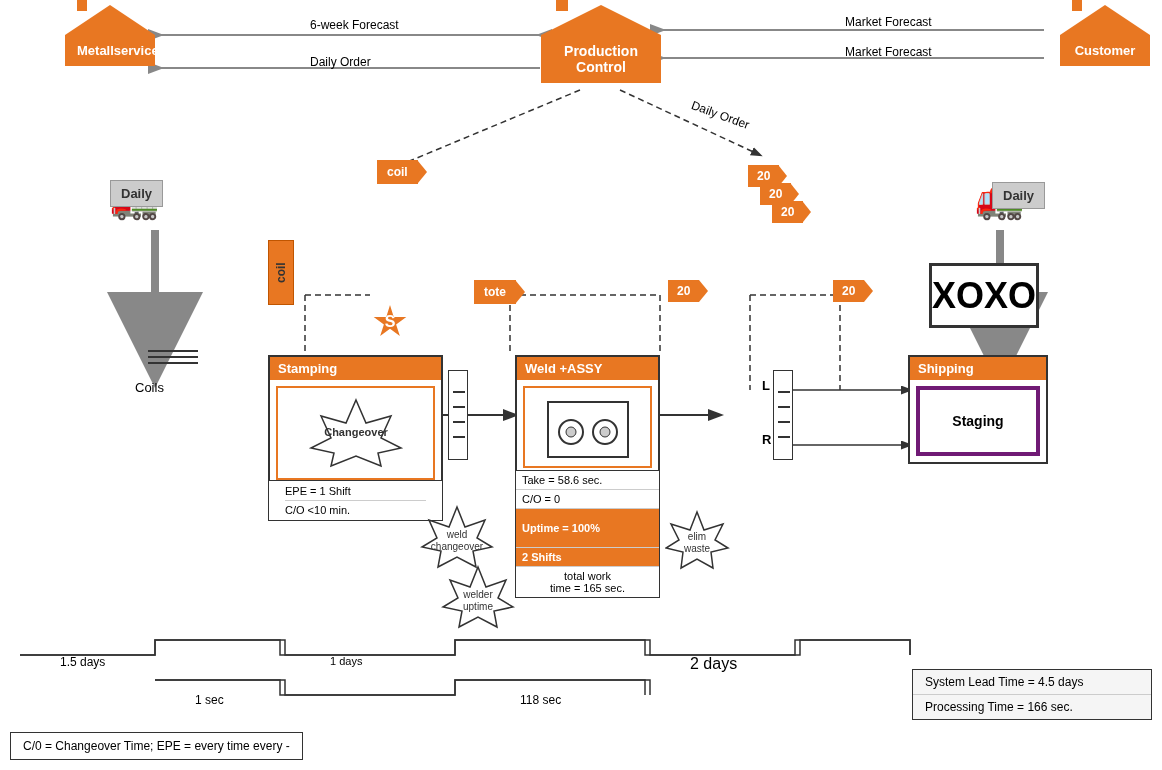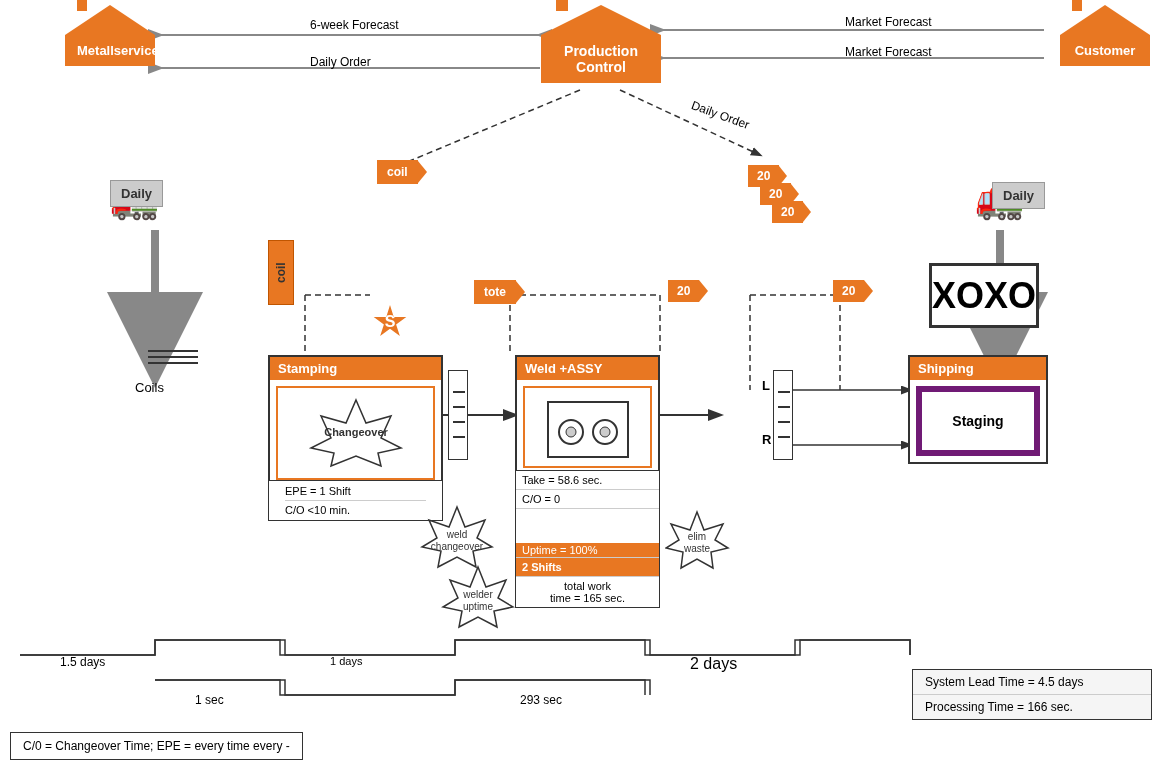--- a/index.html
+++ b/index.html
@@ -276,21 +276,21 @@
         <circle cx="62" cy="40" r="12" fill="white" stroke="#333" stroke-width="2"></circle>
         <circle cx="28" cy="40" r="5" fill="#ccc" stroke="#333" stroke-width="1"></circle>
         <circle cx="62" cy="40" r="5" fill="#ccc" stroke="#333" stroke-width="1"></circle>
       </svg>
     </div>
   </div>
 
   <div class="info-box" style="left:515px; top:470px; width:145px; padding:0;">
     <div style="padding:3px 6px; border-bottom:1px solid #ccc;">Take = 58.6 sec.</div>
     <div style="padding:3px 6px; border-bottom:1px solid #ccc;">C/O = 0</div>
-    <div style="padding:1px 6px; border-bottom:1px solid #ccc; background:#e87722; color:#fff; font-weight:normal;margin-top:34px;">Uptime = 100%</div>
+    <div style="padding:13px 6px; border-bottom:1px solid #ccc; background:#e87722; color:#fff; font-weight:bold;">Uptime = 100%</div>
     <div style="padding:3px 6px; border-bottom:1px solid #ccc; background:#e87722; color:#fff; font-weight:bold;">2 Shifts</div>
     <div style="padding:3px 6px; text-align:center;">total work<br>time = 165 sec.</div>
   </div>
 
   <div style="position:absolute; left:668px; top:280px; background:#e87722; color:#fff; font-weight:bold; font-size:12px; padding:4px 9px; display:flex; align-items:center;">
     <span>20</span>
     <div style="position:absolute; right:-9px; top:50%; transform:translateY(-50%); width:0; height:0; border-left:9px solid #e87722; border-top:11px solid transparent; border-bottom:11px solid transparent;"></div>
   </div>
 
   <div style="position:absolute; left:762px; top:378px; font-size:13px; font-weight:bold;">L</div>
@@ -322,21 +322,21 @@
       <div style="position:absolute; right:-8px; top:50%; transform:translateY(-50%); width:0; height:0; border-left:8px solid #e87722; border-top:10px solid transparent; border-bottom:10px solid transparent;"></div>
     </div>
   </div>
 
   <div class="xoxo-box" style="left:898px; top:263px; width:110px; height:65px;">
     XOXO
   </div>
 
   <div class="process-box" style="left:908px; top:355px; width:140px;">
     <div class="process-header">Shipping</div>
-    <div style="border:6px solid #701a75; margin:6px; padding:10px; background:#fff; min-height:70px; display:flex; align-items:center; justify-content:center;">
+    <div style="border:4px solid #701a75; margin:6px; padding:10px; background:#fff; min-height:70px; display:flex; align-items:center; justify-content:center;">
       <span style="font-size:14px; font-weight:bold;">Staging</span>
     </div>
   </div>
 
   <div style="position:absolute; left:420px; top:505px;">
     <svg width="75" height="65" viewBox="0 0 75 65">
       <polygon points="37,2 45,22 65,15 57,33 72,42 53,46 56,62 37,52 18,62 21,46 2,42 17,33 9,15 29,22" fill="white" stroke="#333" stroke-width="1.5"></polygon>
       <text x="37" y="33" text-anchor="middle" font-size="10" fill="#333">weld</text>
       <text x="37" y="45" text-anchor="middle" font-size="10" fill="#333">changeover</text>
     </svg>
@@ -356,21 +356,21 @@
       <text x="32" y="30" text-anchor="middle" font-size="10" fill="#333">elim</text>
       <text x="32" y="42" text-anchor="middle" font-size="10" fill="#333">waste</text>
     </svg>
   </div>
 
   <div style="position:absolute; left:60px; top:655px; font-size:12px;">1.5 days</div>
   <div style="position:absolute; left:330px; top:655px; font-size:11px;">1 days</div>
   <div style="position:absolute; left:690px; top:655px; font-size:16px;">2 days</div>
 
   <div style="position:absolute; left:195px; top:693px; font-size:12px;">1 sec</div>
-  <div style="position:absolute; left:520px; top:693px; font-size:12px;">293 sec</div>
+  <div style="position:absolute; left:520px; top:693px; font-size:12px;">118 sec</div>
 
   <div class="summary-box" style="right:10px; bottom:50px; width:240px;">
     <div class="summary-row">System Lead Time = 4.5 days</div>
     <div class="summary-row">Processing Time = 166 sec.</div>
   </div>
 
   <div class="footnote-box">C/0 = Changeover Time; EPE = every time every -</div>
 
   <svg style="position:absolute; left:0; top:620px; width:1162px; height:120px; pointer-events:none;">
 

